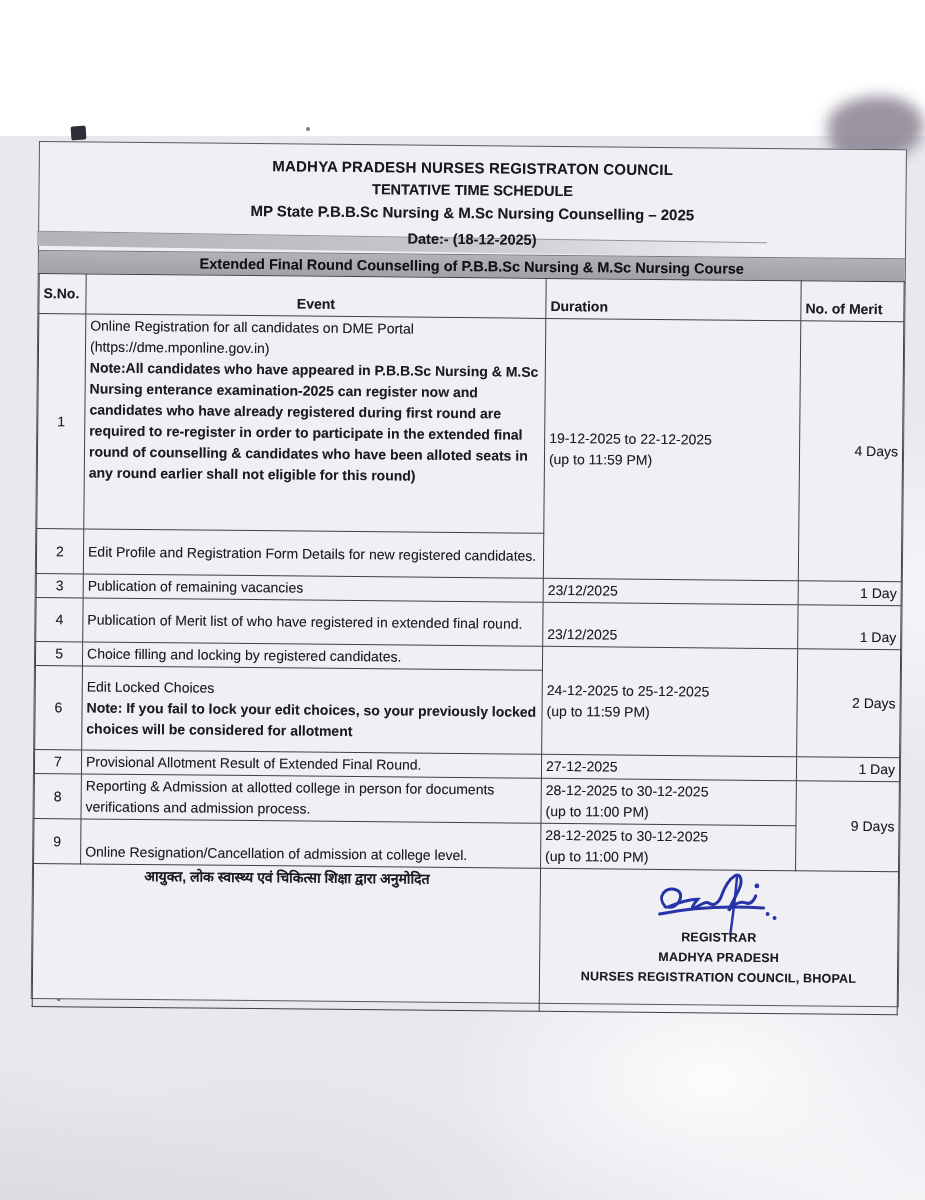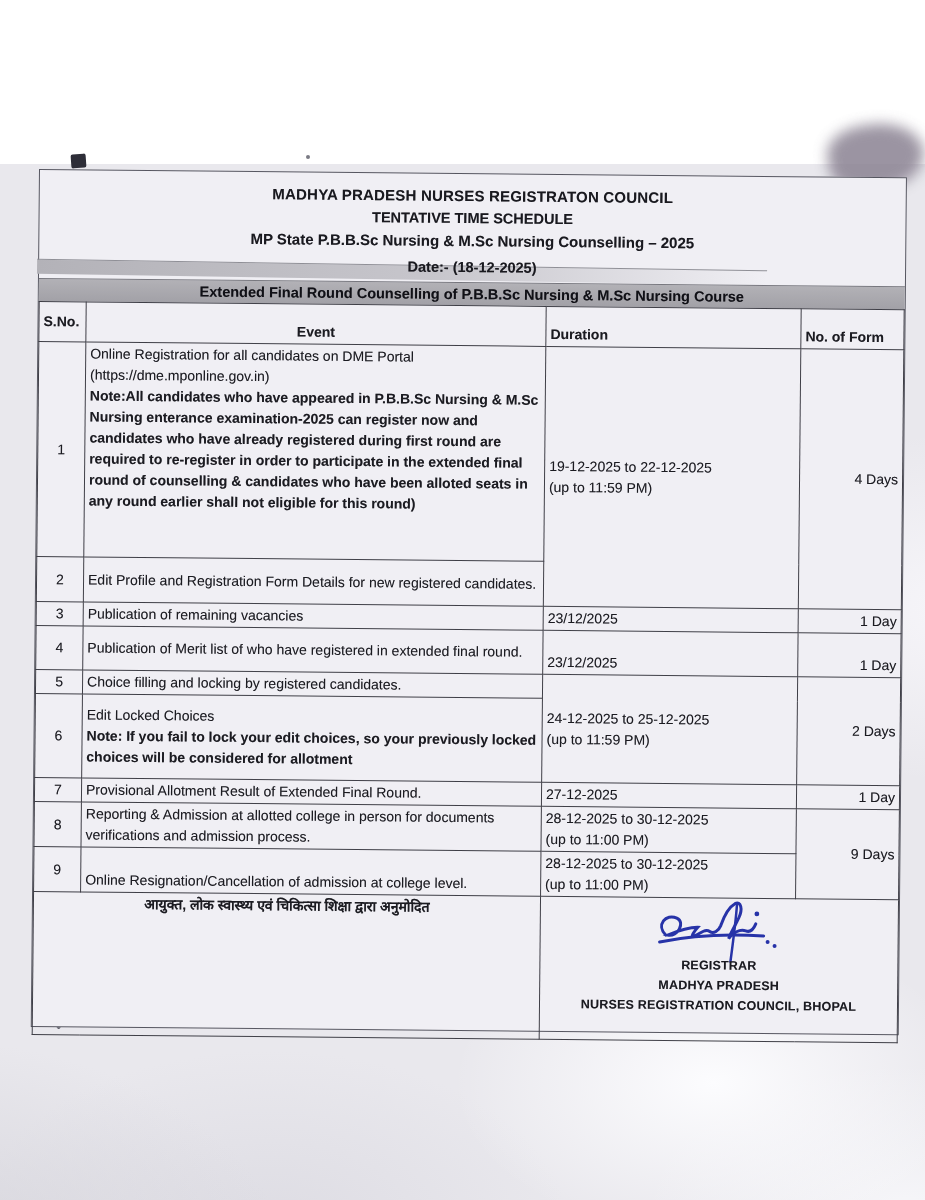--- a/index.html
+++ b/index.html
@@ -1,18 +1,18 @@
 <!DOCTYPE html>
 <html><head>
 <meta charset="utf-8">
 <style>
   html,body{margin:0;padding:0;}
   body{width:925px;height:1200px;position:relative;overflow:hidden;background:#ffffff;
        font-family:"Liberation Sans","DejaVu Sans",sans-serif;color:#1b1b21;}
-  .page{position:absolute;inset:0;margin-top:28px;}
+  .page{position:absolute;inset:0;}
 
   
   .scan-bg{position:absolute;left:-20px;right:-20px;top:136px;bottom:-20px;
     background:
       radial-gradient(420px 250px at 76% 87%, #fcfcfe 0%, rgba(252,252,254,0) 62%),
       radial-gradient(520px 320px at 103% 42%, #f7f6fa 0%, rgba(247,246,250,0) 55%),
       radial-gradient(430px 240px at 96% 99%, #f6f6f9 0%, rgba(246,246,249,0) 60%),
       radial-gradient(640px 420px at -6% 106%, #d4d3da 0%, rgba(212,211,218,0) 58%),
       radial-gradient(500px 300px at 30% 101%, #dddce3 0%, rgba(221,220,227,0) 60%),
       #e9e8ed;}
@@ -98,21 +98,21 @@
           <col style="width:460px">
           <col style="width:255px">
           <col style="width:103px">
         </colgroup>
 
       <tbody>
           <tr class="rh">
         <td class="th th-sno">S.No.</td>
         <td class="th th-event">Event</td>
         <td class="th">Duration</td>
-        <td class="th">No. of Form</td>
+        <td class="th">No. of Merit</td>
       </tr>
 
       <tr class="r1">
         <td class="sno">1</td>
         <td class="event ev-top">
           <span class="ln">Online Registration for all candidates on DME Portal</span>
           <span class="ln">(https://dme.mponline.gov.in)</span>
           <span class="note">Note:All candidates who have appeared in P.B.B.Sc Nursing &amp; M.Sc Nursing  enterance examination-2025 can register now and candidates who have already registered during first round are required to re-register in order to participate in the extended final round of counselling &amp; candidates who have been alloted seats in any round earlier shall not eligible for this round)</span>
         </td>
         <td class="dur" rowspan="2">

